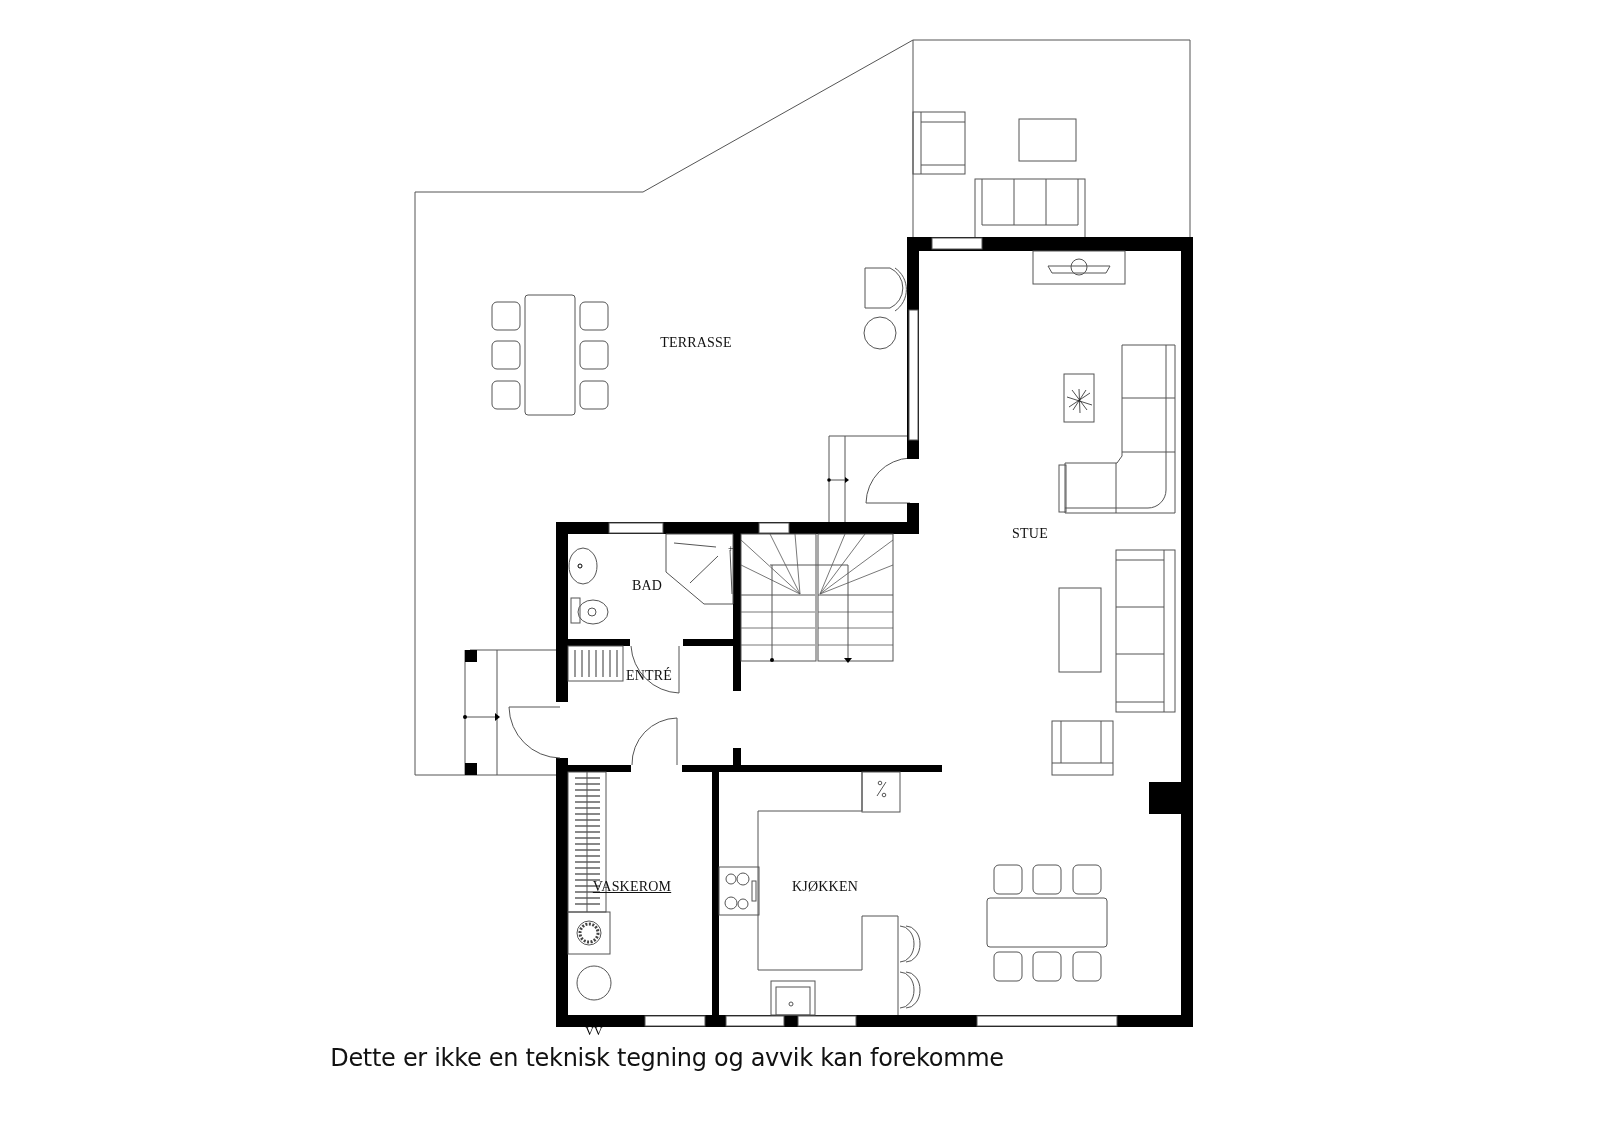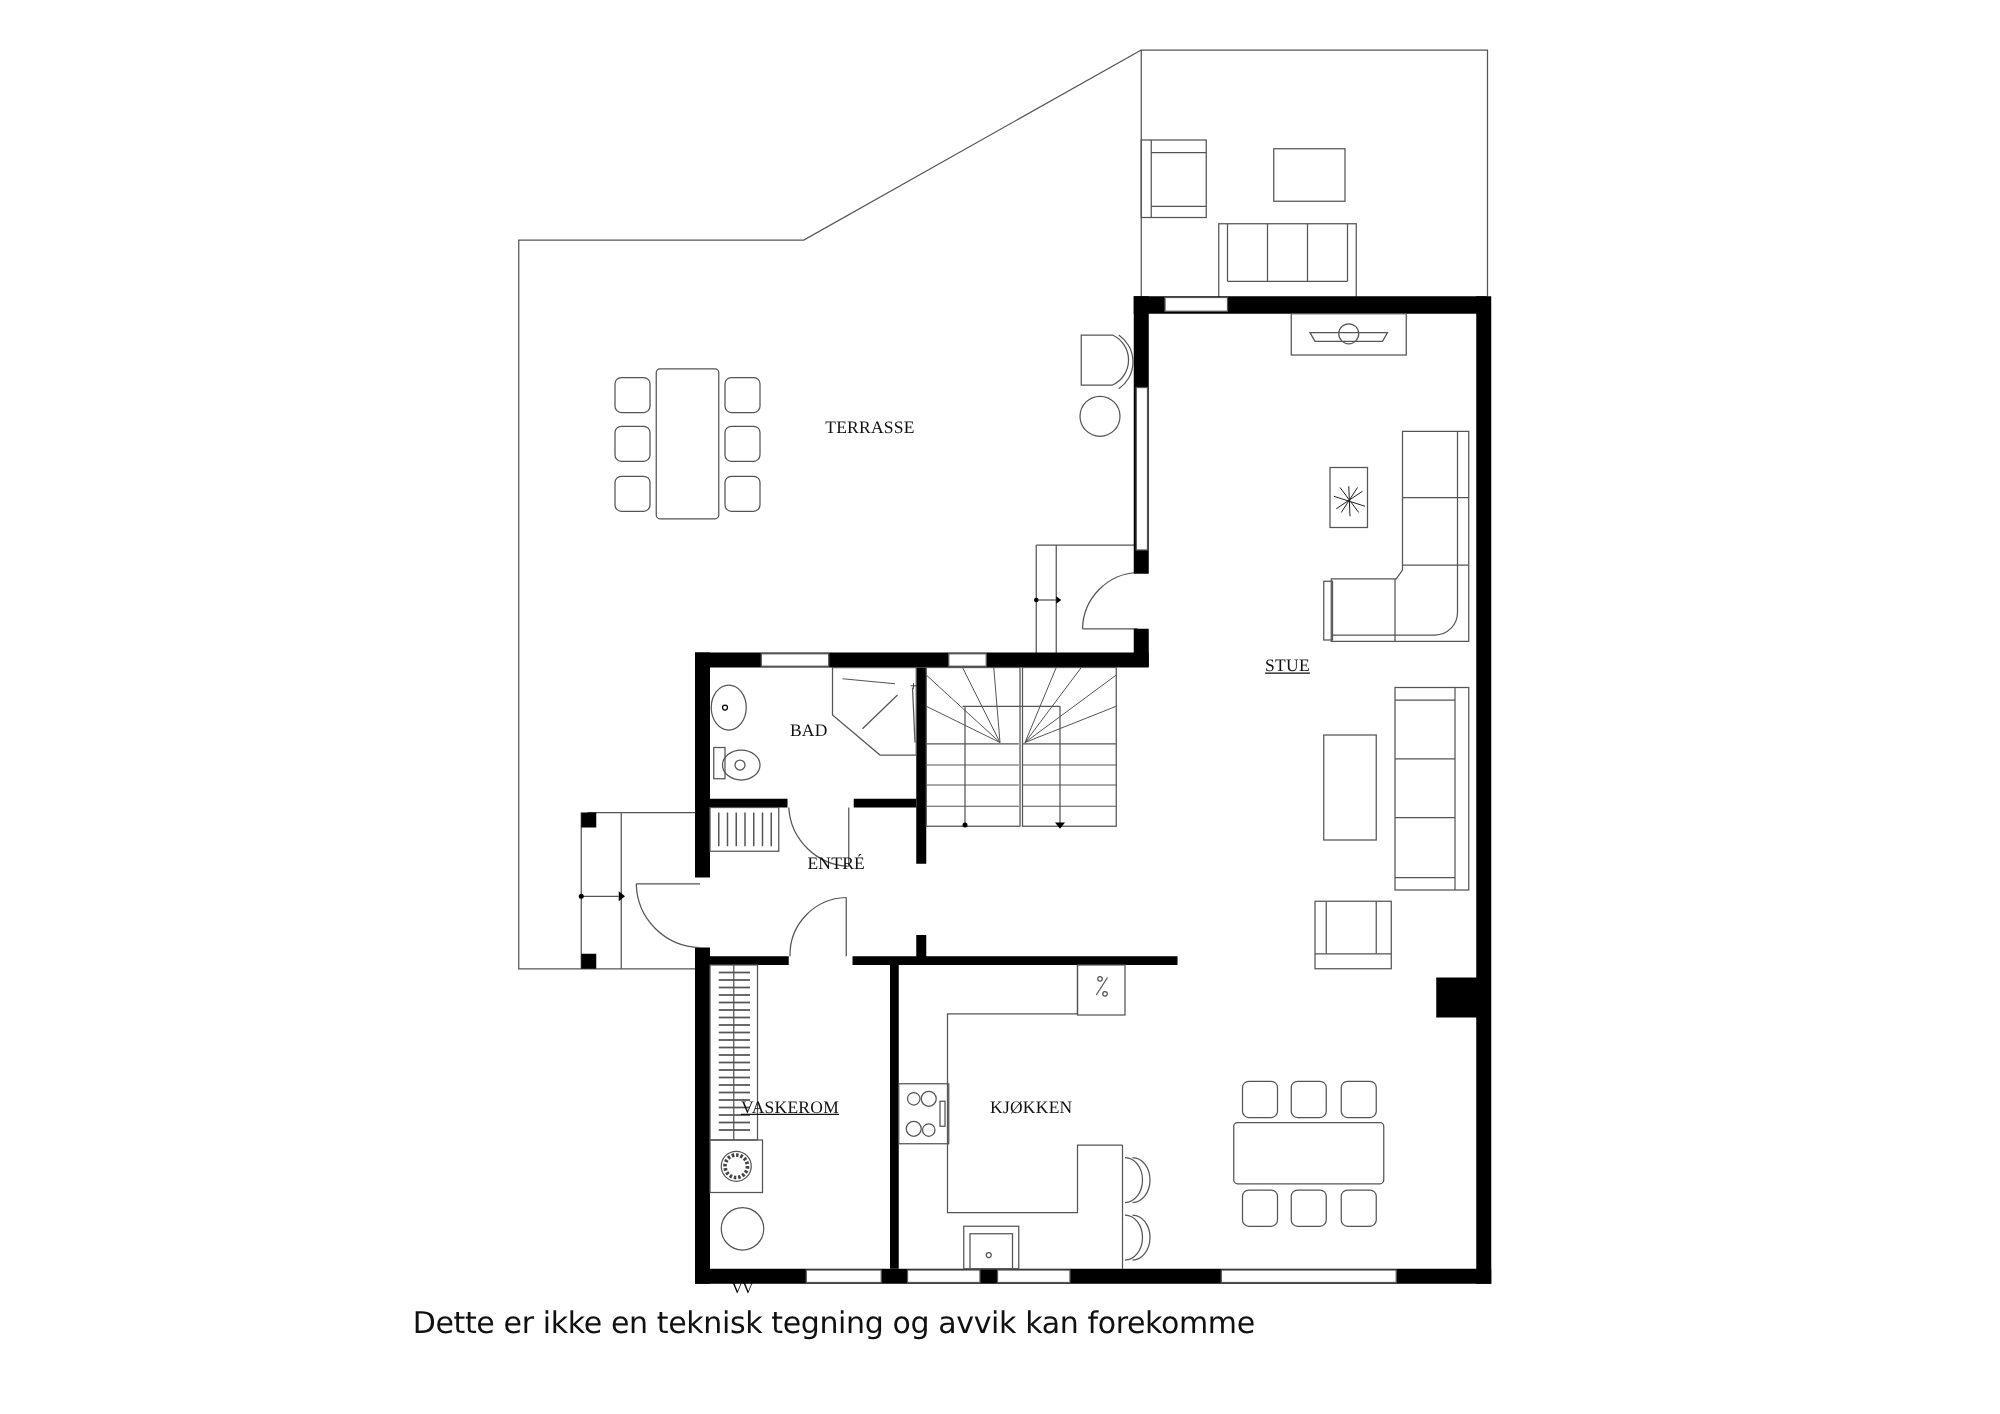--- a/index.html
+++ b/index.html
@@ -263,21 +263,21 @@
     <rect class="thin" x="776" y="987" width="34" height="28"></rect>
     <circle class="thin" cx="791" cy="1004" r="2"></circle>
     <path class="thin" d="M900,926 A14,18 0 0 1 900,962"></path>
     <path class="thin" d="M906,926 A14,18 0 0 1 906,962"></path>
     <path class="thin" d="M900,972 A14,18 0 0 1 900,1008"></path>
     <path class="thin" d="M906,972 A14,18 0 0 1 906,1008"></path>
   </g>
 </svg>
 
 <div class="room-label" style="left:696px;top:343px;">TERRASSE</div>
-<div class="room-label" style="left:1030px;top:534px;text-decoration:underline;">STUE</div>
+<div class="room-label" style="left:1030px;top:534px;">STUE</div>
 <div class="room-label" style="left:647px;top:586px;text-align:right;">BAD</div>
-<div class="room-label" style="left:649px;top:692px;margin-left:20px;">ENTRÉ</div>
+<div class="room-label" style="left:649px;top:676px;">ENTRÉ</div>
 <div class="room-label" style="left:632px;top:887px;text-decoration:underline;">VASKEROM</div>
 <div class="room-label" style="left:825px;top:887px;">KJØKKEN</div>
 
 <div class="vv-label" style="left:594px;top:984px;">VV</div>
 
 <div class="disclaimer">Dette er ikke en teknisk tegning og avvik kan forekomme</div>
 
 </body></html>

